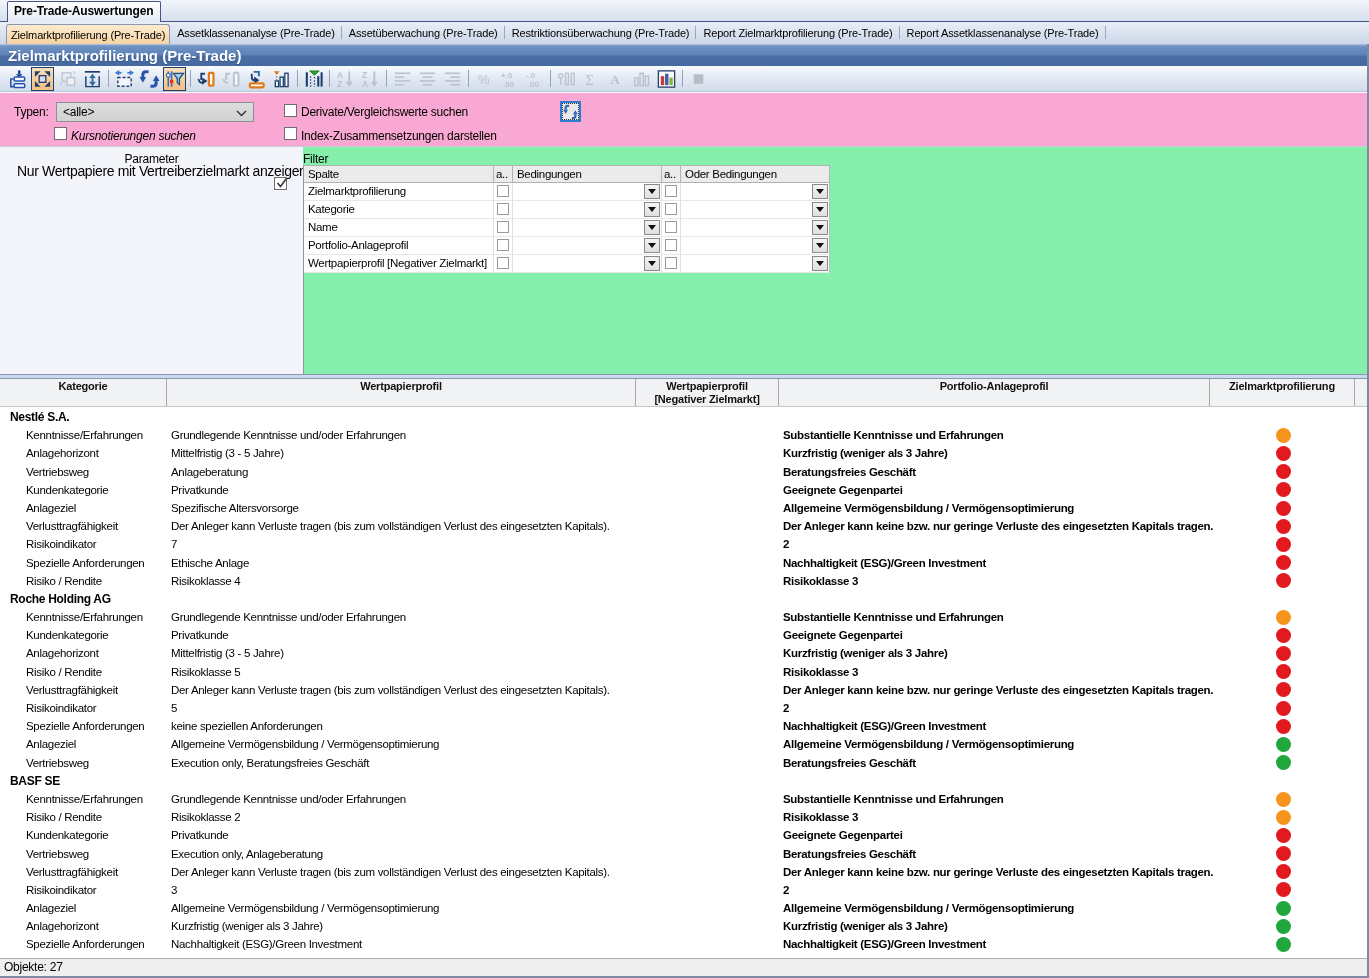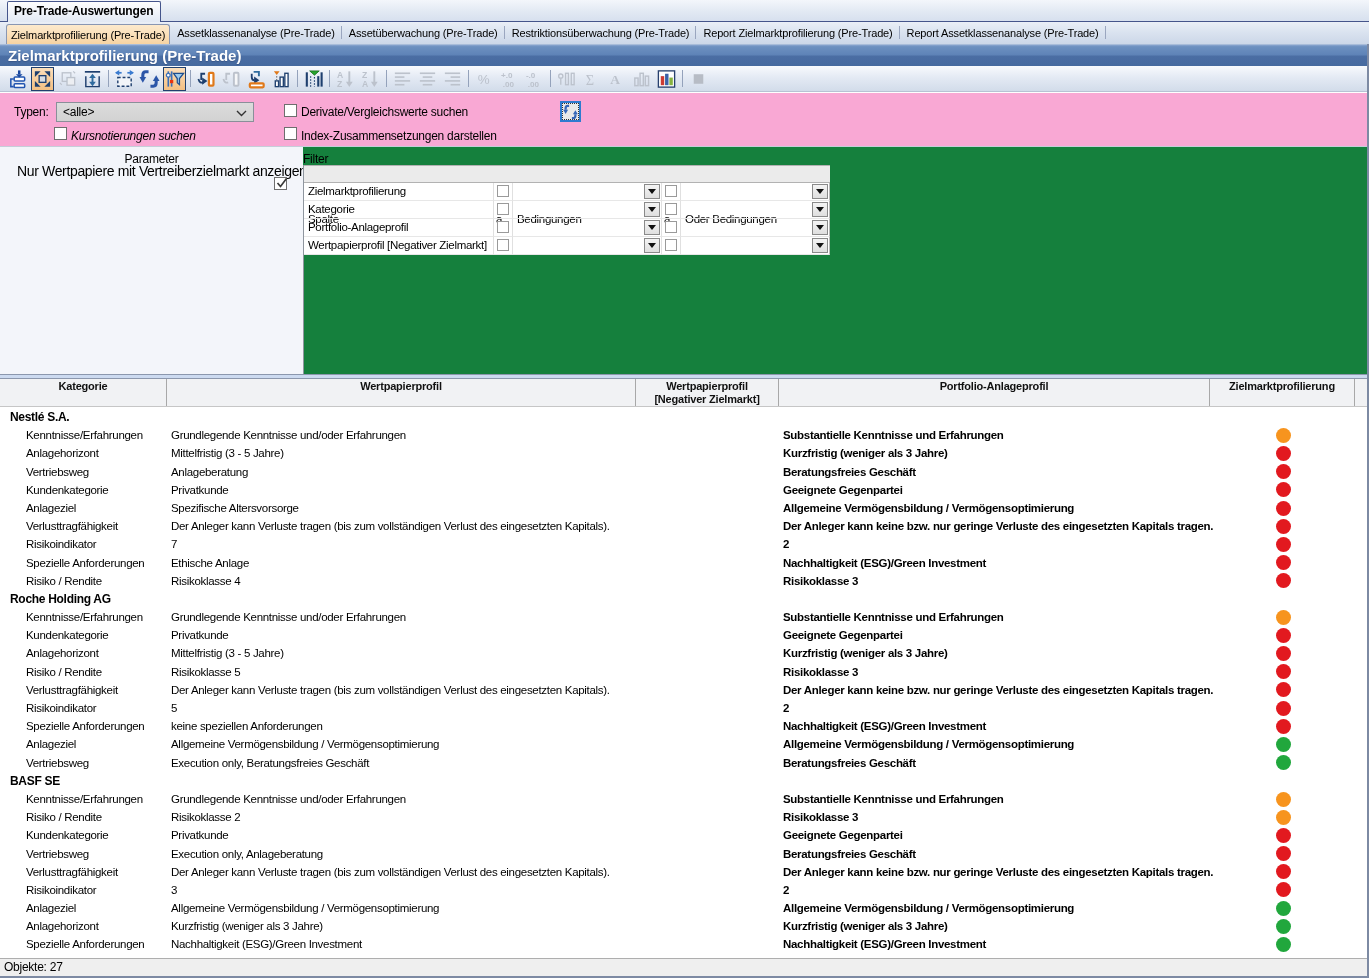--- a/index.html
+++ b/index.html
@@ -51,32 +51,32 @@
                   background:linear-gradient(180deg,#dcdcdc,#d2d2d2); border:1px solid #8a8f99;
                   line-height:18px; padding-left:6px; letter-spacing:-0.25px; }
   #typen-select svg { position:absolute; right:6px; top:7px; }
   .cb { position:absolute; width:13px; height:13px; background:#fff; border:1px solid #6e6e6e; }
   .cb svg { position:absolute; left:0px; top:-2px; }
   #refresh-btn { position:absolute; left:560px; top:8px; width:21px; height:21px;
                  border:2px solid #2e7bcf; background:#e9e9e9; }
   #refresh-btn .inner { position:absolute; inset:0; border:1px dotted #333; display:flex; align-items:center; justify-content:center; }
 
   
-  #paramsection { position:absolute; left:0; top:147px; width:1369px; height:227px; background:#15803d; }
+  #paramsection { position:absolute; left:0; top:147px; width:1369px; height:227px; background:#86efac; }
   #parampanel { position:absolute; left:0; top:0; width:303px; height:227px; background:#f3f5fa; }
   #paramlabel { position:absolute; left:0; top:5px; width:303px; text-align:center; letter-spacing:-0.25px; }
   #paramrow-label { position:absolute; left:17px; top:16px; font-size:14px; letter-spacing:-0.35px; white-space:nowrap; }
   #param-cb { left:274px; top:30px; }
   #filterlabel { position:absolute; left:303px; top:5px; width:1066px; text-align:left; letter-spacing:-0.25px; }
   #filtertable { position:absolute; left:303px; top:18px; border-left:1px solid #8f969f; height:209px; width:527px; }
   .frow { display:flex; height:18px; background:#fff; }
   .frow.fhead { background:#ebebeb; border-top:1px solid #b2b2b2; border-bottom:1px solid #b2b2b2; }
   .fcell { position:relative; border-right:1px solid #e0e0e0; height:100%; line-height:17px;
            padding-left:4px; white-space:nowrap; overflow:hidden; font-size:11.5px; letter-spacing:-0.3px; }
-  .fhead .fcell { border-right:1px solid #b2b2b2; line-height:16px;margin-top:45px; }
+  .fhead .fcell { border-right:1px solid #b2b2b2; line-height:16px; }
   .fbody .fcell { border-bottom:1px solid #e7e7e7; }
   .fc0 { width:190px; } .fc1 { width:19px; padding-left:0; } .fc2 { width:149px; } .fc3 { width:19px; padding-left:0; } .fc4 { width:149px; border-right:1px solid #b9b9b9; }
   .fcb { position:absolute; left:3px; top:2px; width:12px; height:12px; background:#fff; border:1px solid #9a9a9a; }
   .ddbtn { position:absolute; right:1px; top:1px; width:16px; height:15px; background:linear-gradient(180deg,#f4f4f4,#dfdfdf);
            border:1px solid #8a8a8a; display:flex; align-items:center; justify-content:center; }
   .ddbtn .tri { width:0; height:0; border-left:4px solid transparent; border-right:4px solid transparent; border-top:5px solid #111; }
 
   
   #splitter { position:absolute; left:0; top:374px; width:1369px; height:5px;
               background:#ccdaf0; border-top:1.5px solid #8b97ad; border-bottom:1.5px solid #8b97ad; }
@@ -438,20 +438,39 @@
           <div class="fcell fc3">
             <div class="fcb"></div>
           </div>
           <div class="fcell fc4">
             <div class="ddbtn">
               <div class="tri"></div>
             </div>
           </div>
         </div>
         <div class="frow fbody">
+          <div class="fcell fc0">Name</div>
+          <div class="fcell fc1">
+            <div class="fcb"></div>
+          </div>
+          <div class="fcell fc2">
+            <div class="ddbtn">
+              <div class="tri"></div>
+            </div>
+          </div>
+          <div class="fcell fc3">
+            <div class="fcb"></div>
+          </div>
+          <div class="fcell fc4">
+            <div class="ddbtn">
+              <div class="tri"></div>
+            </div>
+          </div>
+        </div>
+        <div class="frow fbody">
           <div class="fcell fc0">Portfolio-Anlageprofil</div>
           <div class="fcell fc1">
             <div class="fcb"></div>
           </div>
           <div class="fcell fc2">
             <div class="ddbtn">
               <div class="tri"></div>
             </div>
           </div>
           <div class="fcell fc3">

